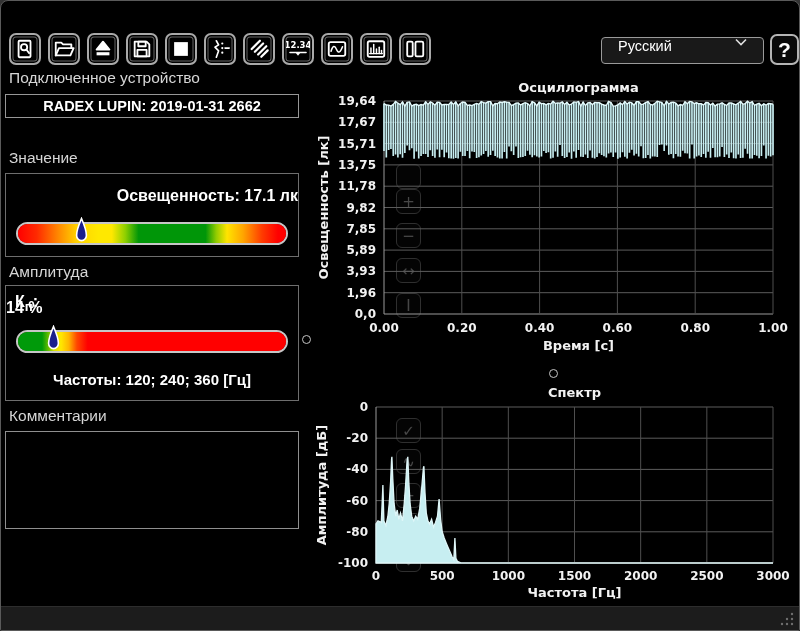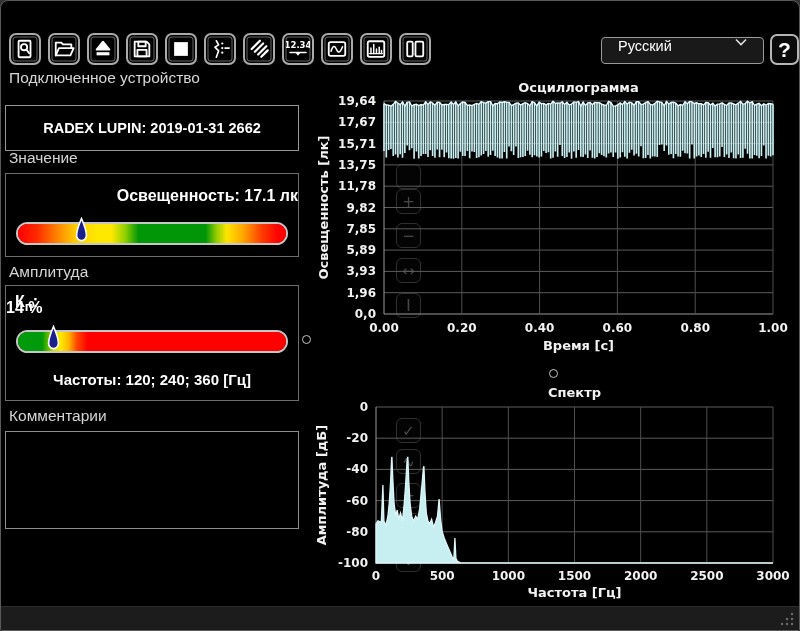--- a/index.html
+++ b/index.html
@@ -16,21 +16,21 @@
   
   .toolbar{position:absolute;top:32px;left:0;width:100%;height:36px;display:flex;align-items:flex-start;padding-left:8px;gap:7px}
   .tb-btn{width:32px;height:32px;flex:0 0 auto;background:#000;border:2px solid #a9a9a9;border-radius:7px;box-shadow:inset 0 0 0 1.5px #000,inset 0 0 0 2.5px #666;display:flex;align-items:center;justify-content:center}
   .tb-btn svg{stroke:#fff;fill:none;stroke-width:2;stroke-linecap:round;stroke-linejoin:round}
   .lang-select{position:absolute;left:600px;top:36px;width:163px;height:27px;background:#191919;border:1.5px solid #9a9a9a;border-radius:4px;display:flex;align-items:flex-start;color:#fff;font-size:14.5px;padding:0 16px}
   .lang-select svg{margin-left:auto;stroke:#ddd;fill:none;stroke-width:1.6}
   .help-btn{position:absolute;left:769px;top:33px;width:29px;height:31px;background:#0a0a0a;border:2px solid #b5b5b5;border-radius:7px;color:#fff;font-size:21px;font-weight:bold;display:flex;align-items:center;justify-content:center}
   
   .sec-label{position:absolute;left:8px;color:#d6d6d6;font-size:15.5px}
   .panel-box{position:absolute;left:4px;width:294px;background:#000}
-  .device-box{top:104px;height:46px;border:1px solid #979797;display:flex;align-items:center;justify-content:center;color:#fff;font-weight:bold;font-size:14.5px}
+  .device-box{top:93px;height:24px;border:1px solid #979797;display:flex;align-items:center;justify-content:center;color:#fff;font-weight:bold;font-size:14.5px}
   .value-box{top:172px;height:84px;border:1px solid #6e6e6e}
   .reading{position:absolute;top:13px;width:100%;text-align:right;color:#fff;font-weight:bold;font-size:16px}
   .scale-bar{position:absolute;left:10px;width:272px;height:23px;border:2px solid #c6c6c6;border-radius:12px;background:#400}
   .scale-fill{position:absolute;inset:0;border-radius:9px}
   .lux-fill{background:linear-gradient(90deg,#f00 0%,#ff2a00 7%,#ff8800 15%,#ffd300 22%,#ffe800 30%,#ffe800 35%,#8fd000 40%,#009608 45%,#009608 70%,#93cc00 74%,#ffe400 78%,#ffa500 84%,#ff3c00 91%,#f00 97%)}
   .pulse-fill{background:linear-gradient(90deg,#009a0a 0%,#009a0a 9%,#6cc000 11.5%,#d8e000 13.5%,#ffe800 16%,#ffb400 19%,#ff4600 22%,#f00 26%,#f00 100%)}
   .drop-marker{position:absolute;top:-7px;width:13px;height:28px}
   .pulse-box{top:284px;height:116px;border:1px solid #6e6e6e}
   .kp-label{position:absolute;left:9px;top:7px;color:#fff;font-weight:bold;font-size:16px}
   .kp-value{position:absolute;top:13px;width:100%;text-align:left;color:#fff;font-weight:bold;font-size:16px}

